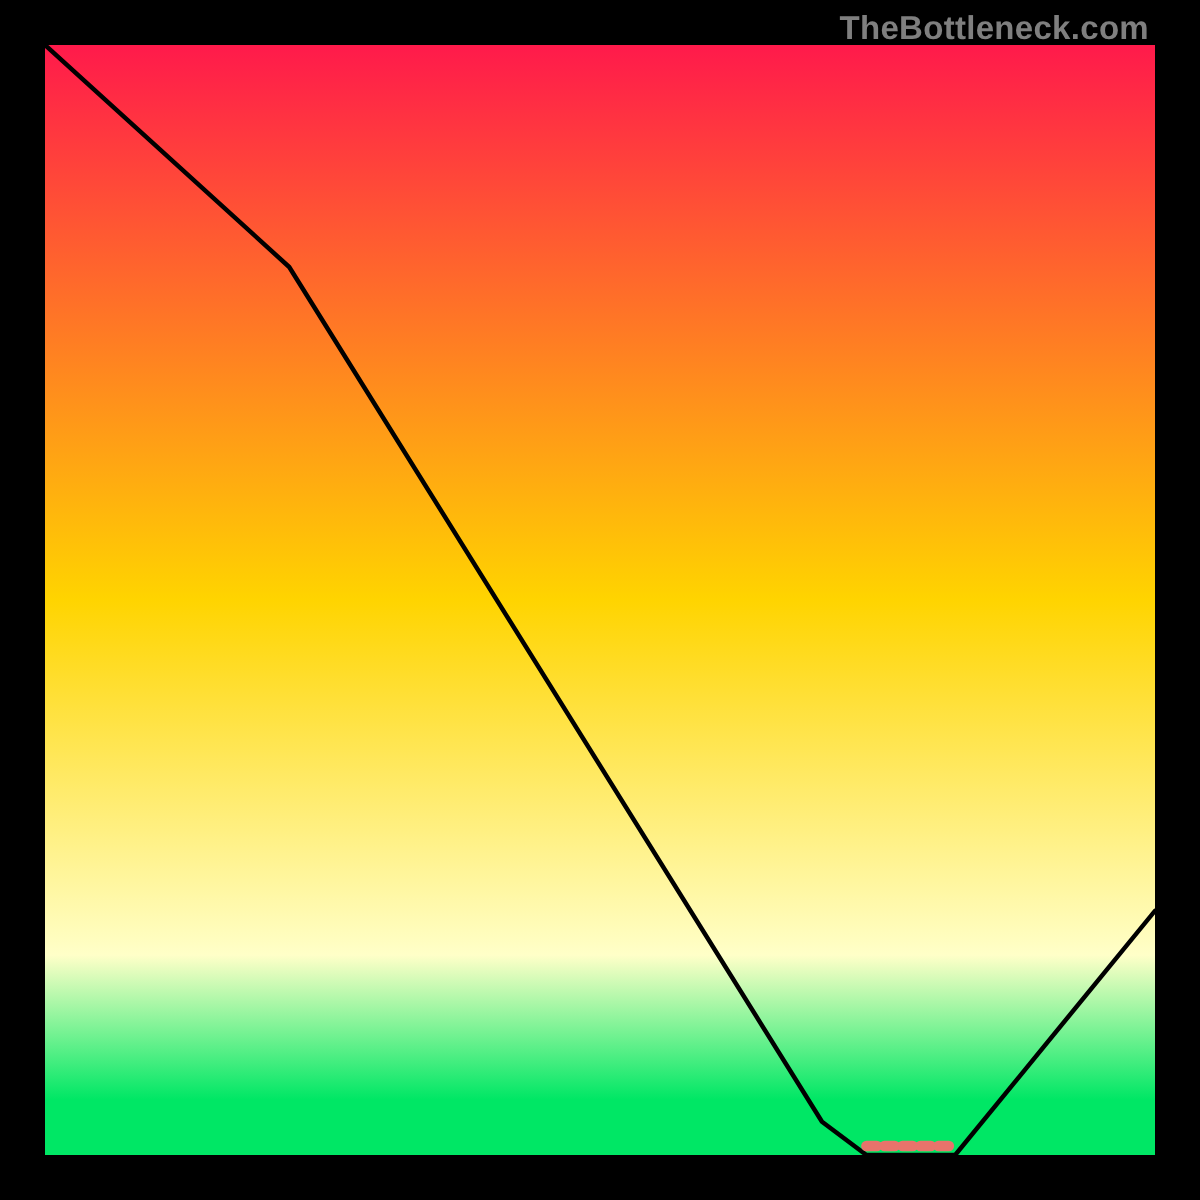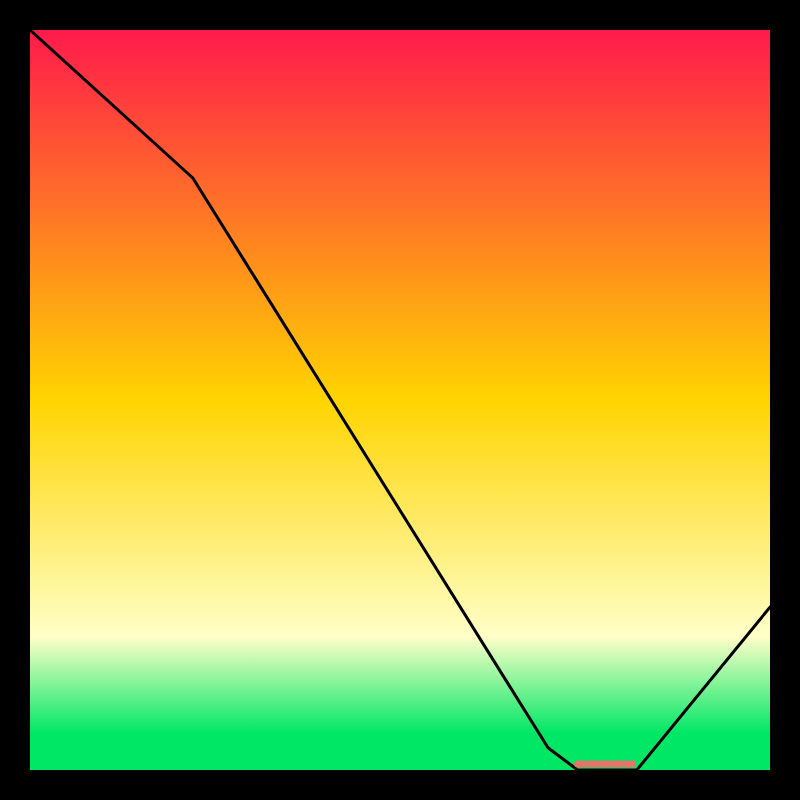--- a/index.html
+++ b/index.html
@@ -5,20 +5,21 @@
   html,body{margin:0;padding:0;background:#000;width:800px;height:800px;overflow:hidden;font-family:Arial,Helvetica,sans-serif}
   .stage{position:relative;width:800px;height:800px;background:#000}
   .plot{position:absolute;left:30px;top:30px;width:740px;height:740px}
   .watermark{position:absolute;right:34px;top:6px;color:#7f7f7f;font-size:22px;font-weight:600;letter-spacing:.2px}
   svg{display:block}
 </style>
 </head>
 <body>
 
 <div class="stage">
+  <div class="watermark">TheBottleneck.com</div>
   <div class="plot">
     <svg id="svg" width="740" height="740" viewBox="0 0 740 740">
         <defs>
           <linearGradient id="bg" x1="0" y1="0" x2="0" y2="1">
             <stop offset="0%" stop-color="#ff1a4b"></stop>
             <stop offset="50%" stop-color="#ffd400"></stop>
             <stop offset="82%" stop-color="#ffffc8"></stop>
             <stop offset="95%" stop-color="#00e765"></stop>
             <stop offset="100%" stop-color="#00e765"></stop>
           </linearGradient>

